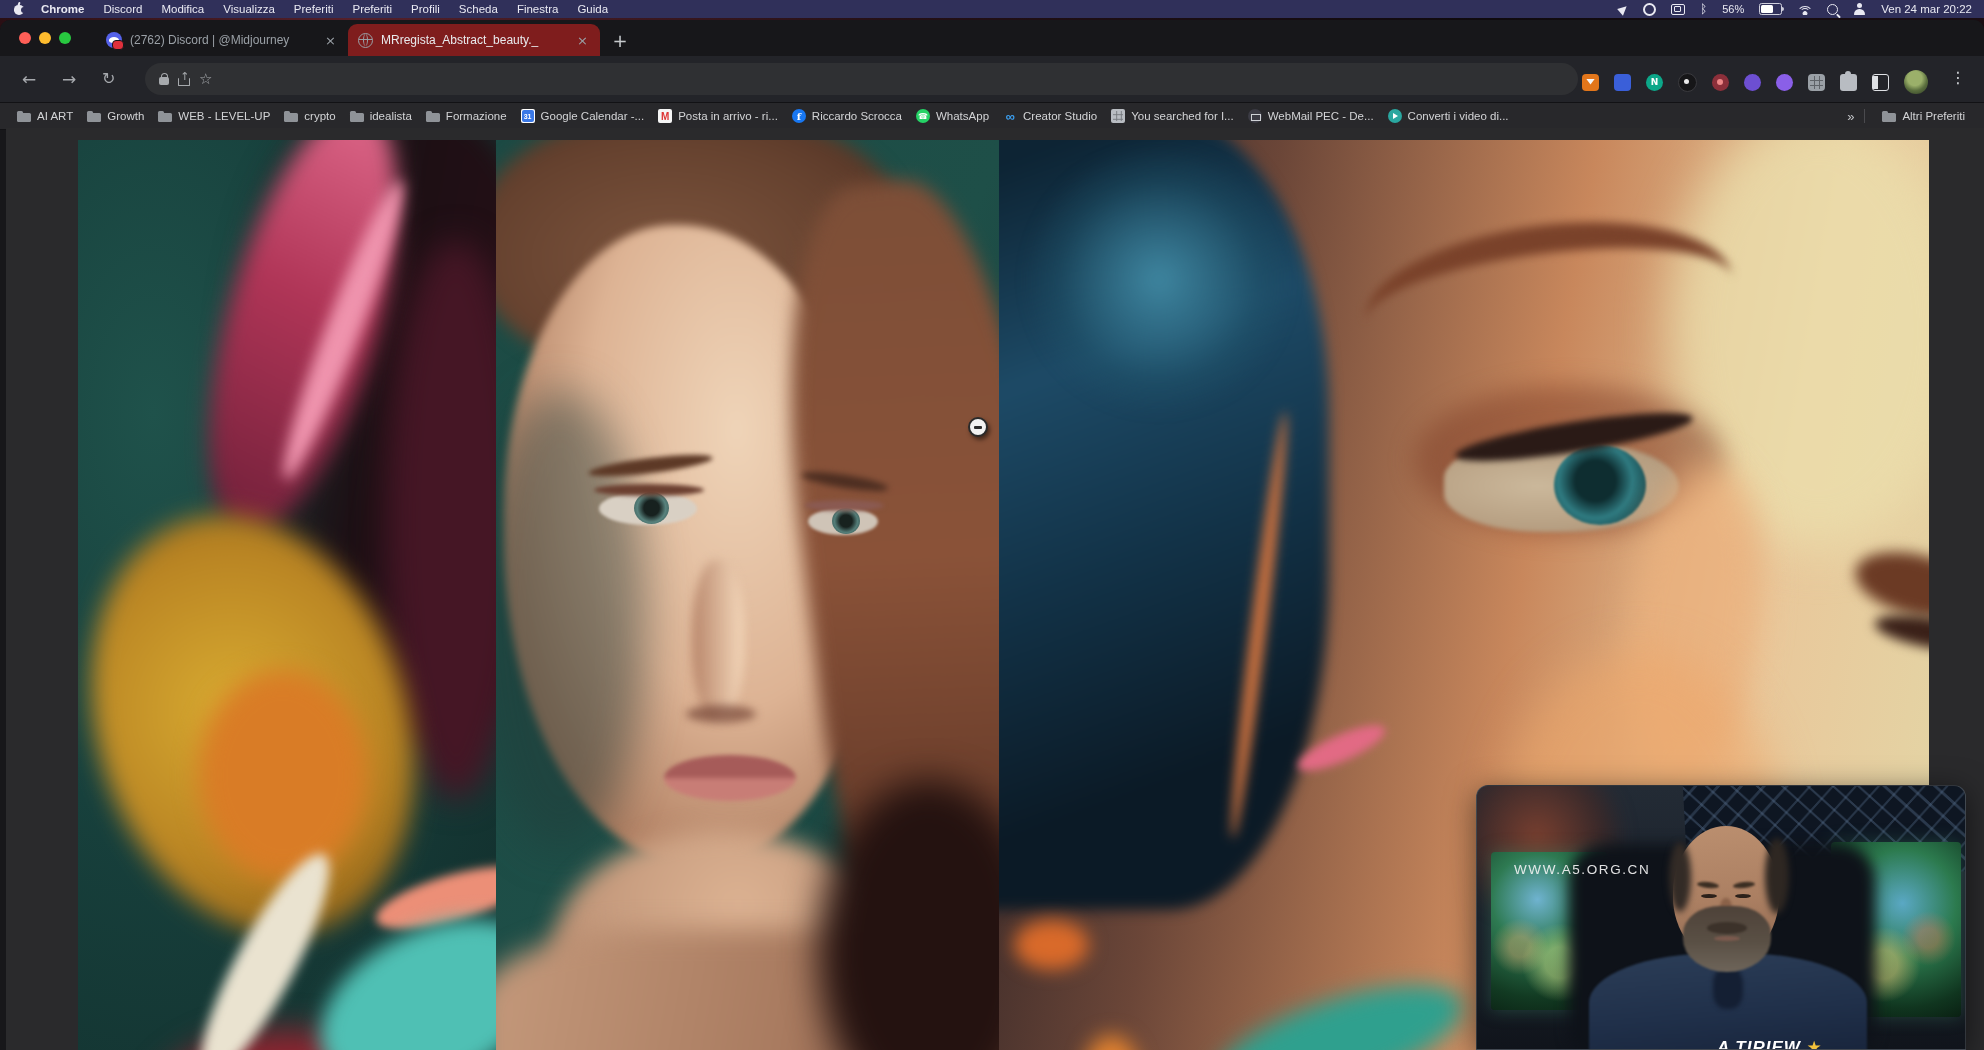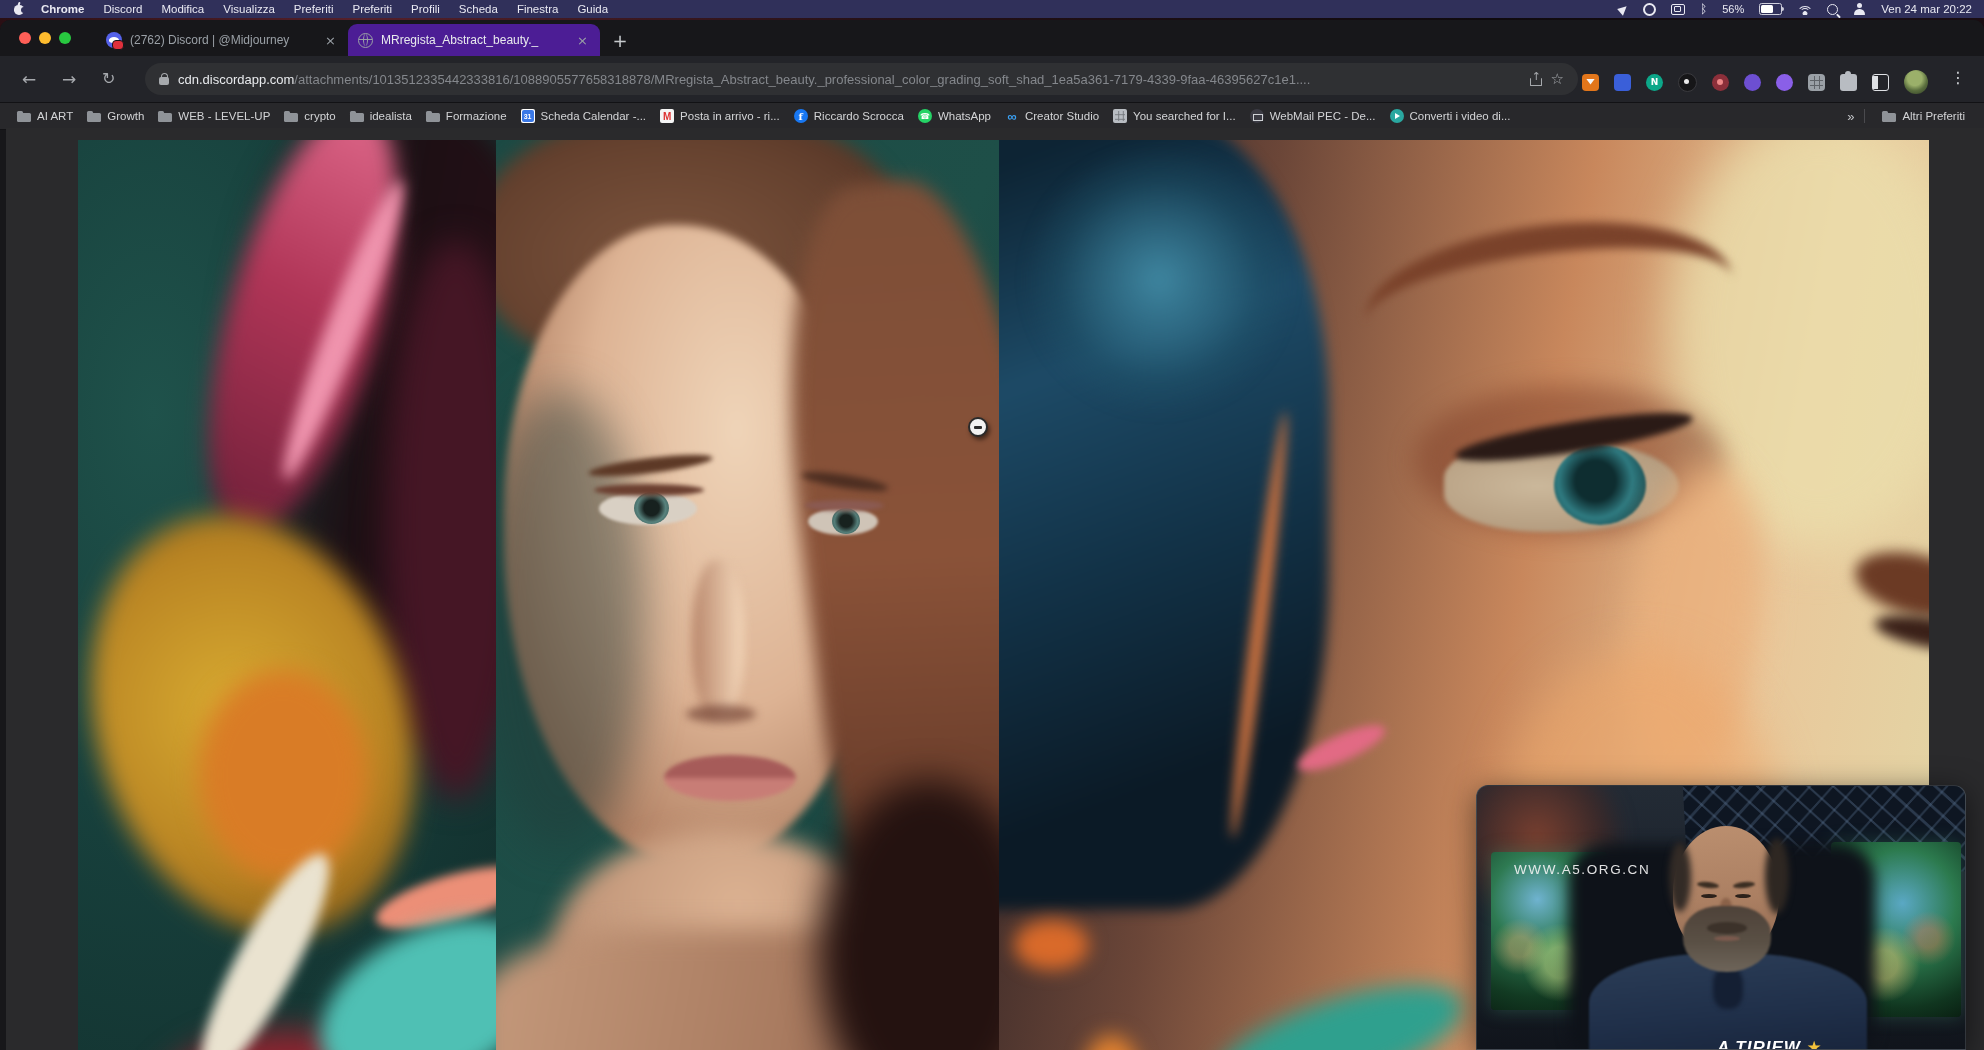--- a/index.html
+++ b/index.html
@@ -43,21 +43,21 @@
              background:linear-gradient(90deg,#2a0f14,#55202a 18%,#241016 45%,#0f0a0e 75%,#1a0d12);}
   .window{position:absolute;left:0;top:20px;right:0;bottom:0;border-radius:10px 10px 0 0;overflow:hidden;background:#17171a;}
 
   
   .tabstrip{position:relative;height:36px;background:#17171a;}
   .dot{position:absolute;top:12px;width:12px;height:12px;border-radius:50%;}
   .dot.r{left:19px;background:#ff5f57;} .dot.y{left:39px;background:#febc2e;} .dot.g{left:59px;background:#28c840;}
   .tabs{position:absolute;left:96px;top:4px;display:flex;align-items:flex-end;height:32px;}
   .tab{display:flex;align-items:center;gap:8px;width:252px;height:32px;padding:0 10px;box-sizing:border-box;
        color:#9aa0a6;font-size:12px;border-radius:9px 9px 0 0;}
-  .tab.active{background:#4c1d95;color:#e8eaed;}
+  .tab.active{background:#7f1d1d;color:#e8eaed;}
   .tab-title{flex:1;white-space:nowrap;overflow:hidden;text-overflow:ellipsis;}
   .tab-close{font-size:13px;color:#9aa0a6;padding:0 2px;}
   .fav-discord{width:16px;height:16px;border-radius:50%;background:#5562ea;position:relative;flex:0 0 16px;}
   .fav-discord::before{content:"";position:absolute;left:3px;top:5px;width:10px;height:6px;background:#fff;border-radius:50% 50% 40% 40%;}
   .fav-discord::after{content:"";position:absolute;right:-2px;bottom:-2px;width:10px;height:8px;background:#e0303c;border-radius:4px;border:1px solid #17171a;}
   .fav-globe{width:15px;height:15px;border:1.4px solid #9aa0a6;border-radius:50%;position:relative;flex:0 0 15px;box-sizing:border-box;}
   .fav-globe::before{content:"";position:absolute;left:0;right:0;top:5px;height:1.3px;background:#9aa0a6;}
   .fav-globe::after{content:"";position:absolute;left:3.5px;top:0;width:5px;height:12px;border:1.3px solid #9aa0a6;border-top:none;border-bottom:none;border-radius:50%;box-sizing:border-box;}
   .newtab{display:flex;align-items:center;justify-content:center;width:28px;height:28px;color:#c7cacd;font-size:18px;margin-left:6px;align-self:center;}
 
@@ -278,24 +278,20 @@
         <div class="newtab ico">+</div>
       </div>
     </div>
 
     <div class="toolbar">
       <span class="navbtn nav-back ico">←</span>
       <span class="navbtn nav-fwd ico">→</span>
       <span class="navbtn nav-reload ico">↻</span>
       <div class="omnibox">
         <span class="i-lock"></span>
-        <span class="url">
-          <span class="url-host">cdn.discordapp.com</span>
-          <span class="url-path">/attachments/1013512335442333816/1088905577658318878/MRregista_Abstract_beauty._professional_color_grading_soft_shad_1ea5a361-7179-4339-9faa-46395627c1e1....</span>
-        </span>
         <span class="i-share"></span>
         <span class="i-star ico">☆</span>
       </div>
       <div class="extrow">
         <span class="ext ext-fox"></span>
         <span class="ext ext-blue"></span>
         <span class="ext round ext-tealn"></span>
         <span class="ext round ext-black"></span>
         <span class="ext round ext-red"></span>
         <span class="ext round ext-purple"></span>
@@ -328,21 +324,21 @@
       <div class="bm">
           <span class="bmic ic-folder"></span>
           <span>idealista</span>
         </div>
       <div class="bm">
           <span class="bmic ic-folder"></span>
           <span>Formazione</span>
         </div>
       <div class="bm">
           <span class="bmic ic-gcal"></span>
-          <span>Scheda Calendar -...</span>
+          <span>Google Calendar -...</span>
         </div>
       <div class="bm">
           <span class="bmic ic-gmail"></span>
           <span>Posta in arrivo - ri...</span>
         </div>
       <div class="bm">
           <span class="bmic ic-fb"></span>
           <span>Riccardo Scrocca</span>
         </div>
       <div class="bm">

